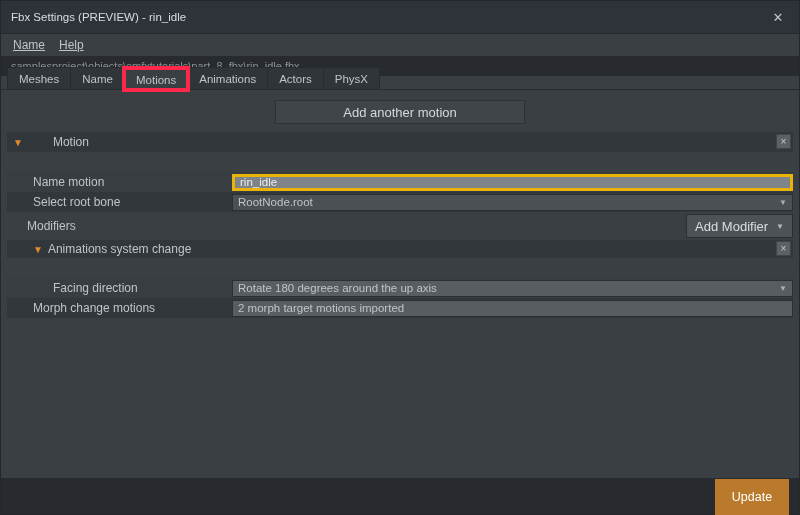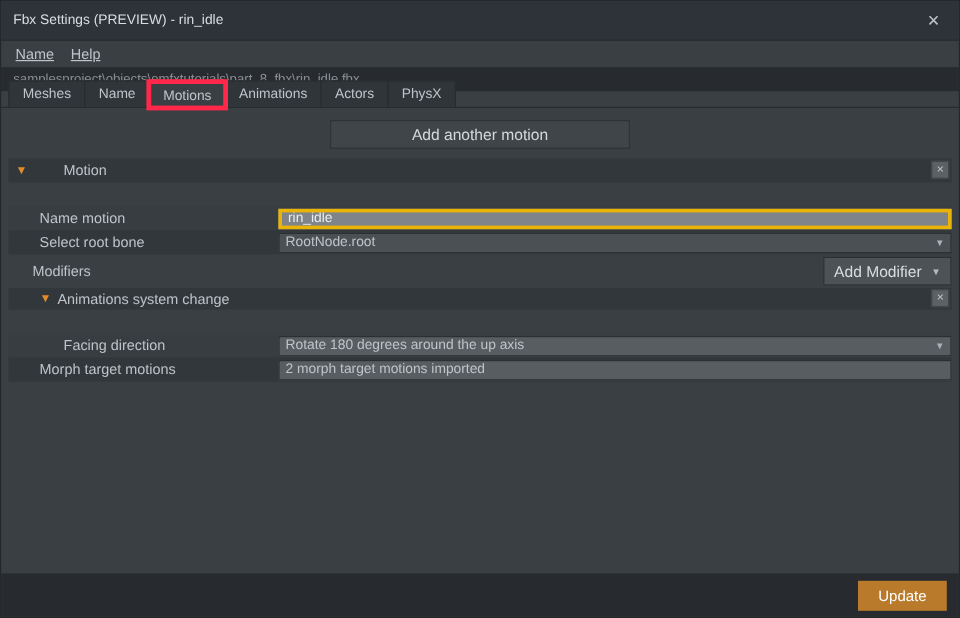--- a/index.html
+++ b/index.html
@@ -110,21 +110,21 @@
   .subsection-head{display:flex;align-items:center;height:18px;padding-left:26px;position:relative;}
   .subsection-head .caret{margin:0 5px 0 0;}
   .subsection-head .close-x{top:1px;}
   
   .footer{
     height:36px;background:var(--bg-darkest);
     border-top:1px solid var(--border);
     display:flex;align-items:center;justify-content:flex-end;padding:0 10px;
   }
   .update-btn{
-    min-width:74px;height:25px;background:#b97a2b;border:none;
+    min-width:74px;height:36px;background:#b97a2b;border:none;
     color:#fff;font-size:12.5px;cursor:pointer;
     display:flex;align-items:center;justify-content:center;
     padding:0 12px;
   }
 </style>
 </head>
 <body>
 
 <div class="window">
 
@@ -198,21 +198,21 @@
       <div class="lbl">Facing direction</div>
       <div class="val">
         <div class="combo light">
           <span>Rotate 180 degrees around the up axis</span>
           <span class="tri">▼</span>
         </div>
       </div>
     </div>
 
     <div class="prop-row alt1">
-      <div class="lbl">Morph target motions</div>
+      <div class="lbl">Morph change motions</div>
       <div class="val">
         <div class="static-val">2 morph target motions imported</div>
       </div>
     </div>
 
   </div>
 
   <div class="footer">
     <div class="update-btn">Update</div>
   </div>

